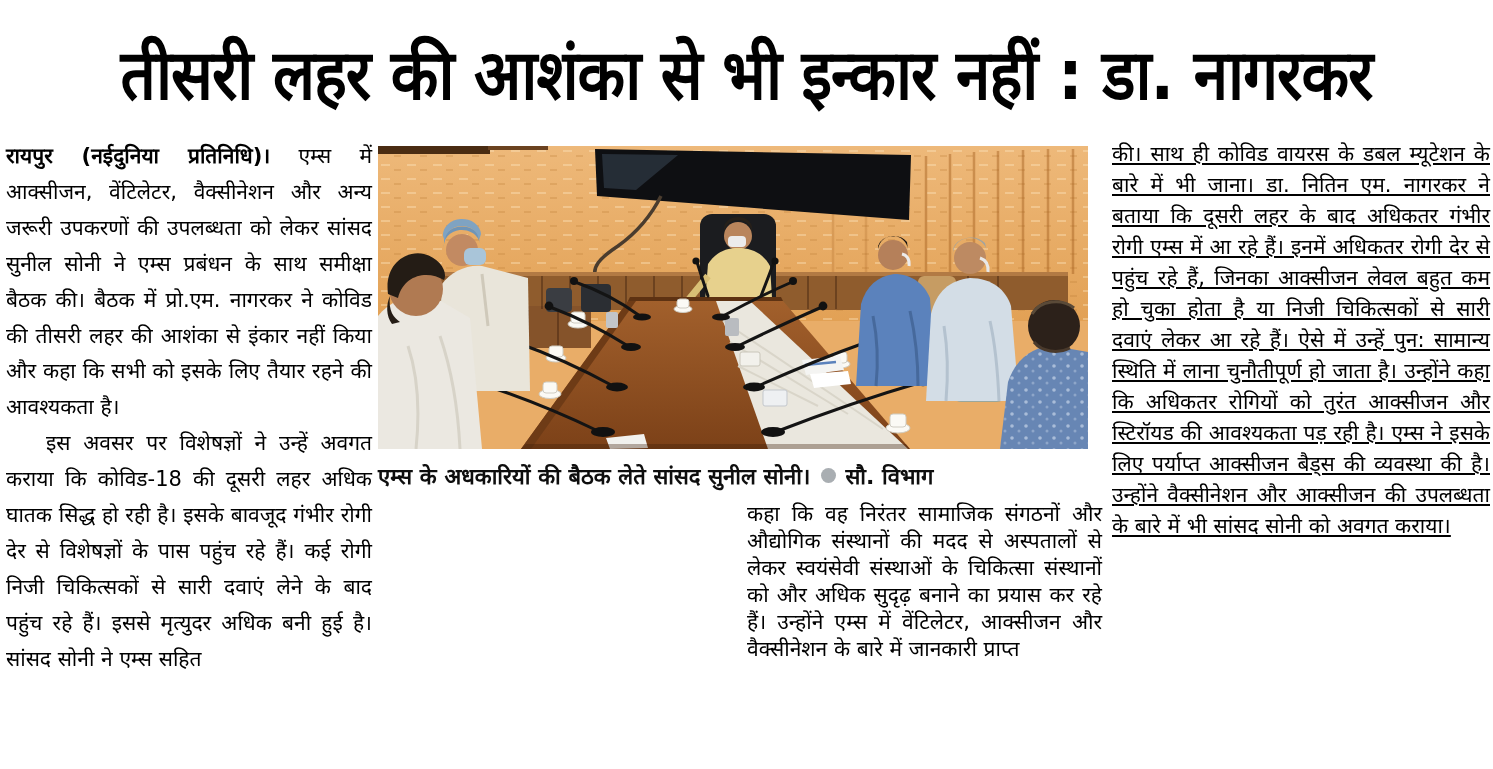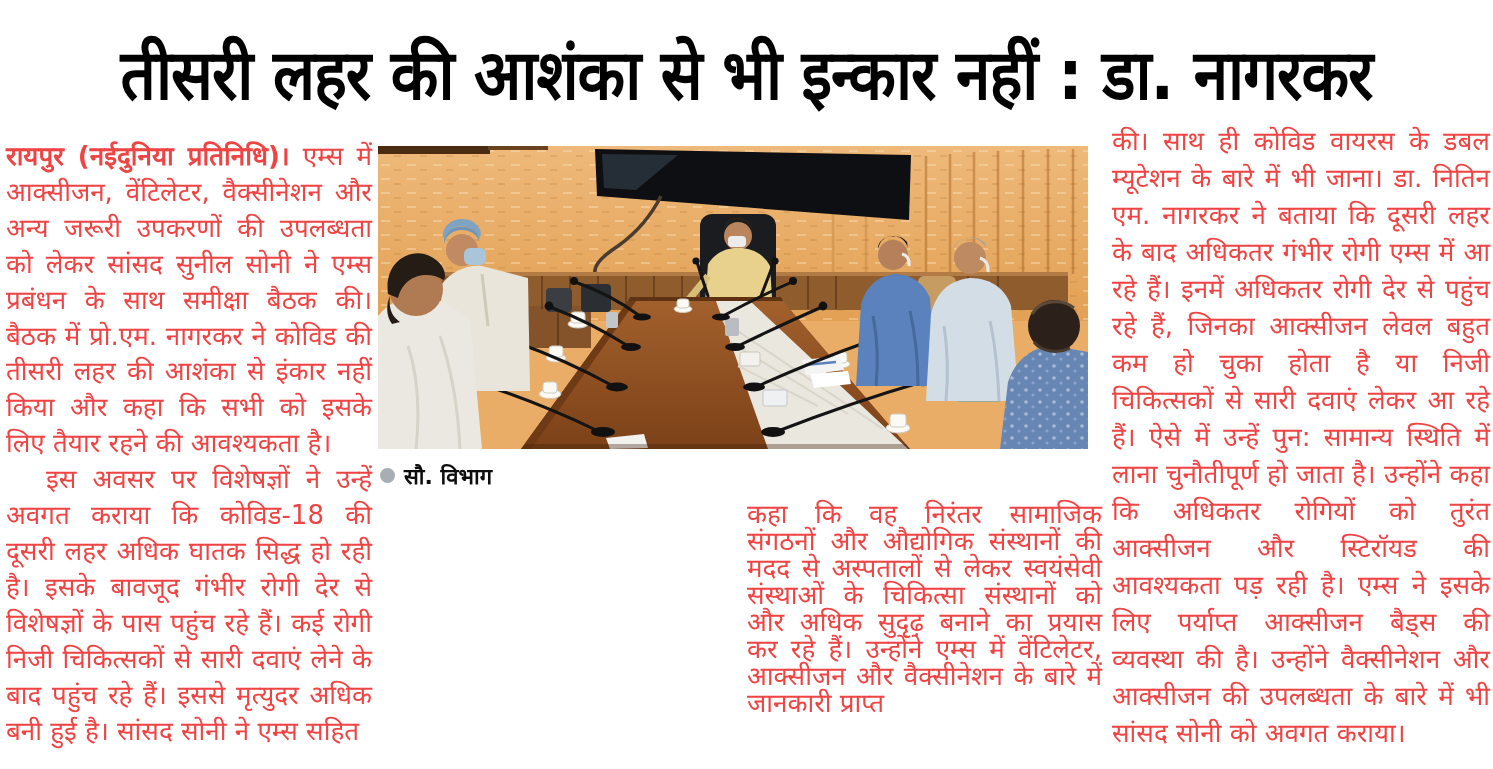--- a/index.html
+++ b/index.html
@@ -16,27 +16,27 @@
     position:absolute;left:10px;right:10px;top:2px;height:118px;
     margin:0;
     display:flex;align-items:center;justify-content:center;
     font-size:62px;font-weight:900;letter-spacing:-1px;
     color:#000;white-space:nowrap;
     transform:scaleY(1.12);transform-origin:center;
     font-family:"DejaVu Sans", sans-serif;
   }
   .col{
     position:absolute;
-    font-size:26px;
+    font-size:21px;
     text-align:justify;
-    color:#ef4444;
+    color:#000000;
   }
   .col p{margin:0;padding:0;}
   .col1{left:6px;top:128px;width:366px;line-height:35.9px;}
-  .col4{left:1112px;top:112px;width:378px;line-height:37px;}
+  .col4{left:1112px;top:128px;width:378px;line-height:31px;text-decoration:underline;}
   .col2{left:383px;top:490px;width:354px;line-height:34.6px;}
   .col3{left:747px;top:490px;width:355px;line-height:27px;}
   .indent{text-indent:40px;}
   .dateline{font-weight:700;}
   .photo{
     position:absolute;left:378px;top:135px;width:710px;height:303px;
     margin:0;overflow:hidden;background:#e9ad68;
   }
   .photo svg{display:block;}
   .caption{
@@ -259,20 +259,21 @@
         <circle cx="676" cy="180" r="26" fill="#2c211a"></circle>
         <path d="M654,168 C662,154 684,152 696,162" stroke="#5a4a38" stroke-width="3" fill="none"></path>
         <path d="M656,196 C664,206 680,208 692,202" stroke="#4a3a2c" stroke-width="3" fill="none"></path>
       </g>
 
       <polygon points="143,303 532,303 528,298 148,298" fill="rgba(60,30,10,0.35)"></polygon>
     </svg>
   </figure>
 
   <div class="caption">
+    <span>एम्स के अधकारियों की बैठक लेते सांसद सुनील सोनी।</span>
     <span class="bullet"></span>
     <span class="credit">सौ. विभाग</span>
   </div>
 
 
   <div class="col col3">
     <p>कहा कि वह निरंतर सामाजिक संगठनों और औद्योगिक संस्थानों की मदद से अस्पतालों से लेकर स्वयंसेवी संस्थाओं के चिकित्सा संस्थानों को और अधिक सुदृढ़ बनाने का प्रयास कर रहे हैं। उन्होंने एम्स में वेंटिलेटर, आक्सीजन और वैक्सीनेशन के बारे में जानकारी प्राप्त</p>
   </div>
 
   <div class="col col4">

